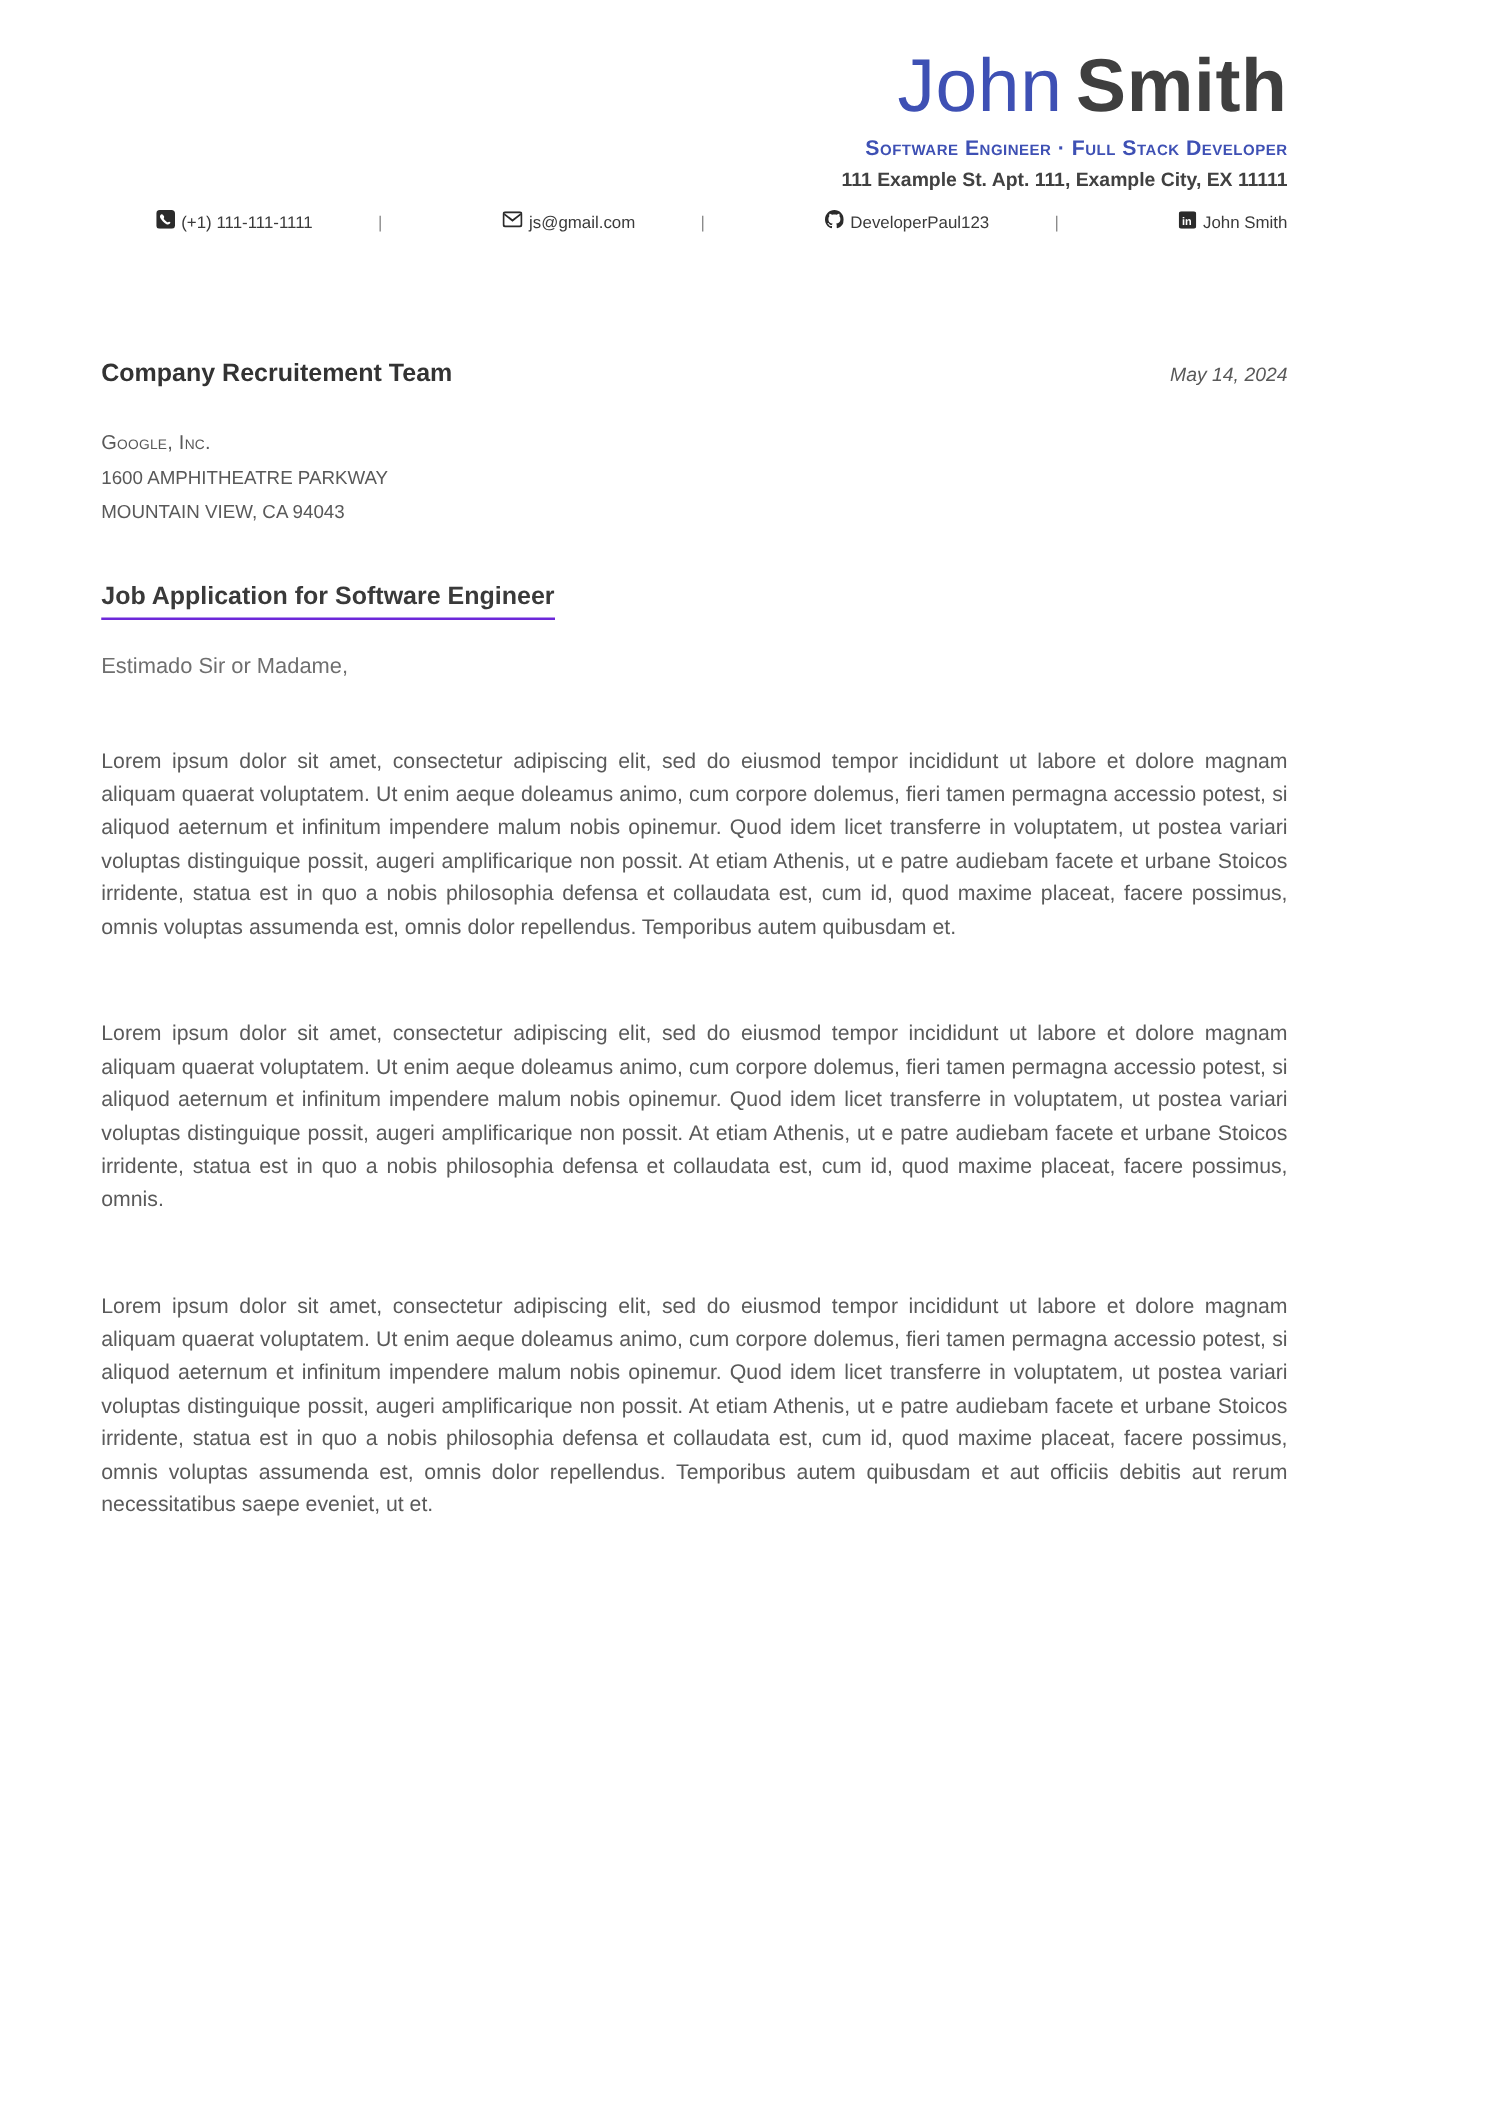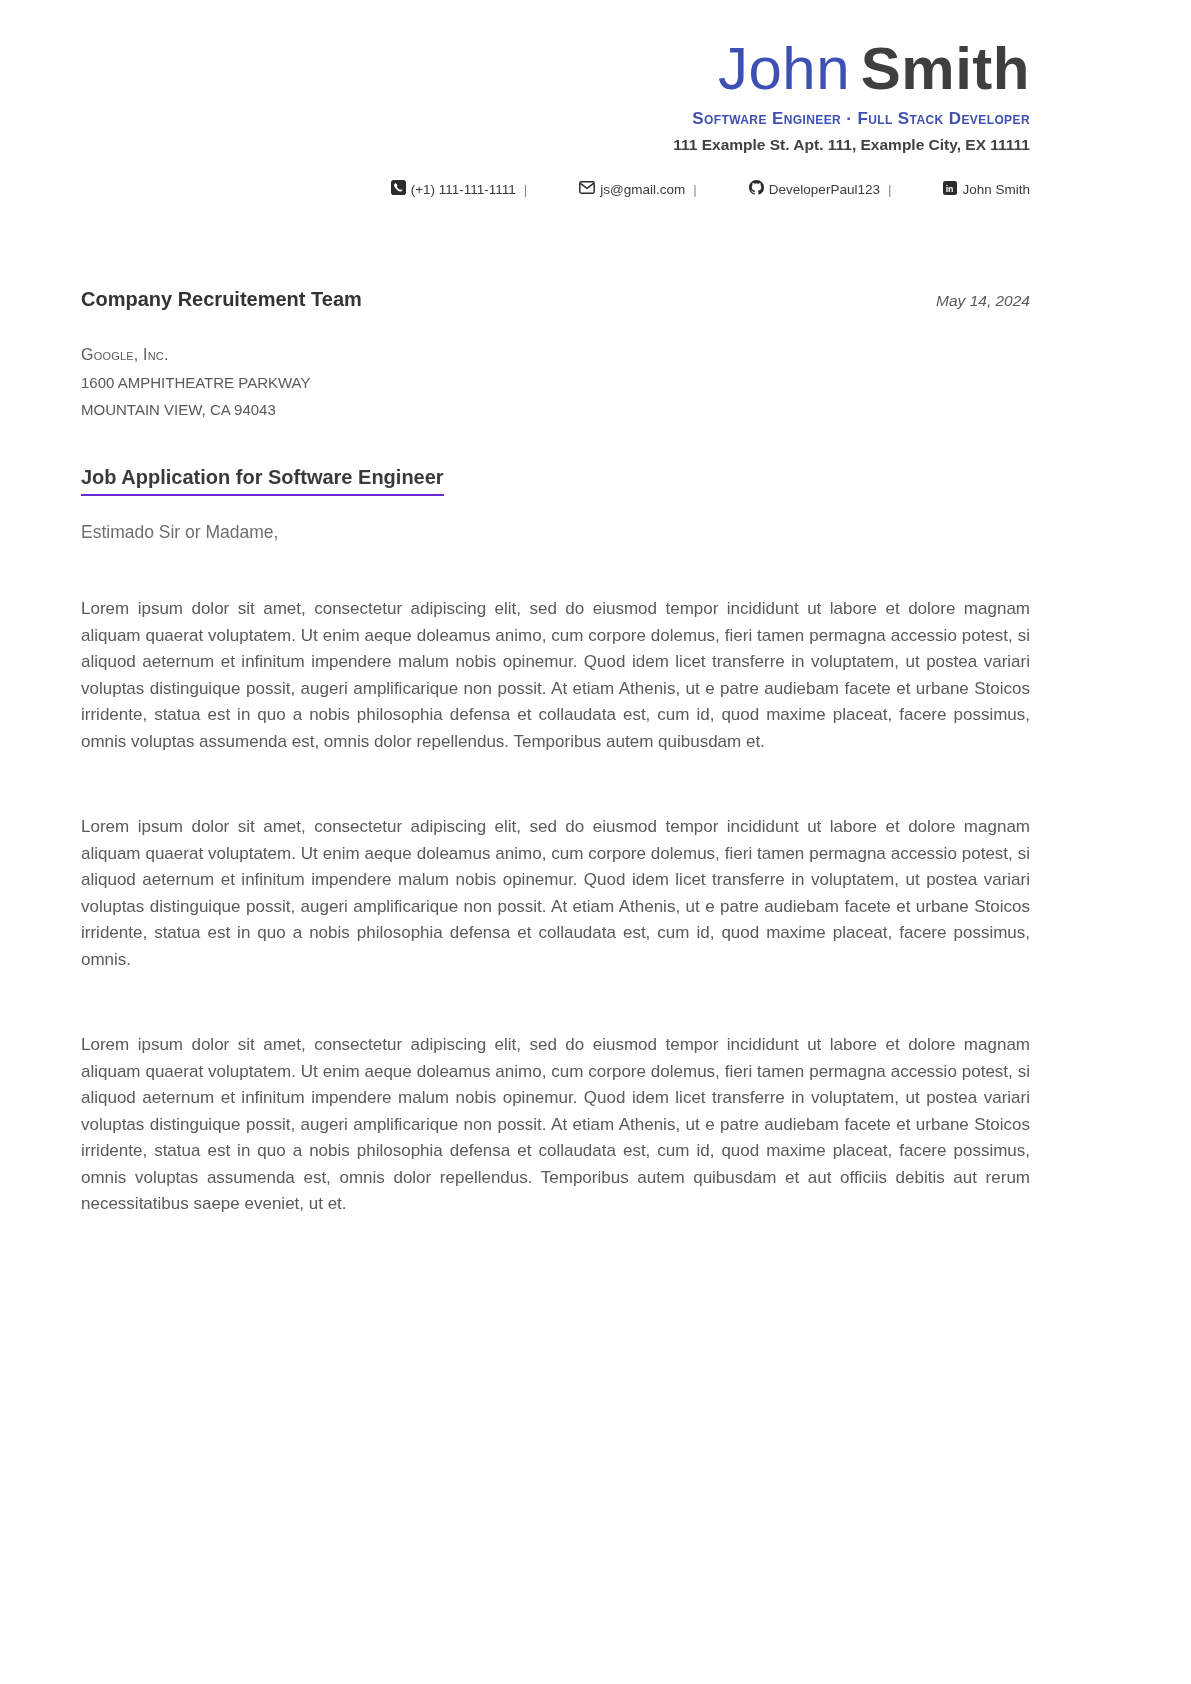--- a/index.html
+++ b/index.html
@@ -32,25 +32,25 @@
     letter-spacing: 0.4px;
     color: var(--accent);
   }
   .mail-address {
     margin-top: 7px;
     font-weight: 700;
     font-size: 15.5px;
     color: #414141;
   }
   .contact-bar {
-    margin-top: 26px;
+    margin-top: 14px;
     font-size: 13.5px;
     color: #3a3a3a;
     display: flex;
-    justify-content: flex-end;
+    justify-content: space-between;
     align-items: center;
     gap: 7px;
   }
   .contact-item { display: inline-flex; align-items: center; gap: 5px; }
   .contact-sep { color: #8a8a8a; font-weight: 300; padding: 0 1px; }
   .icon { display: inline-block; vertical-align: -2px; color: #2b2b2b; padding-left: 44px; }
 
   
   .recipient-row {
     position: absolute;

